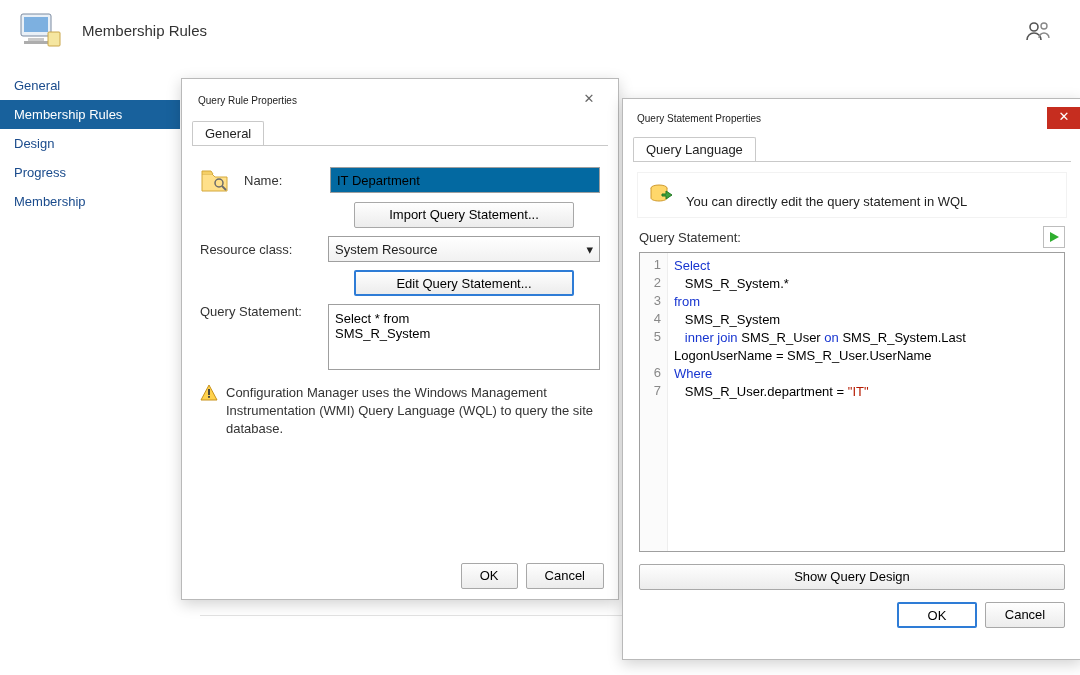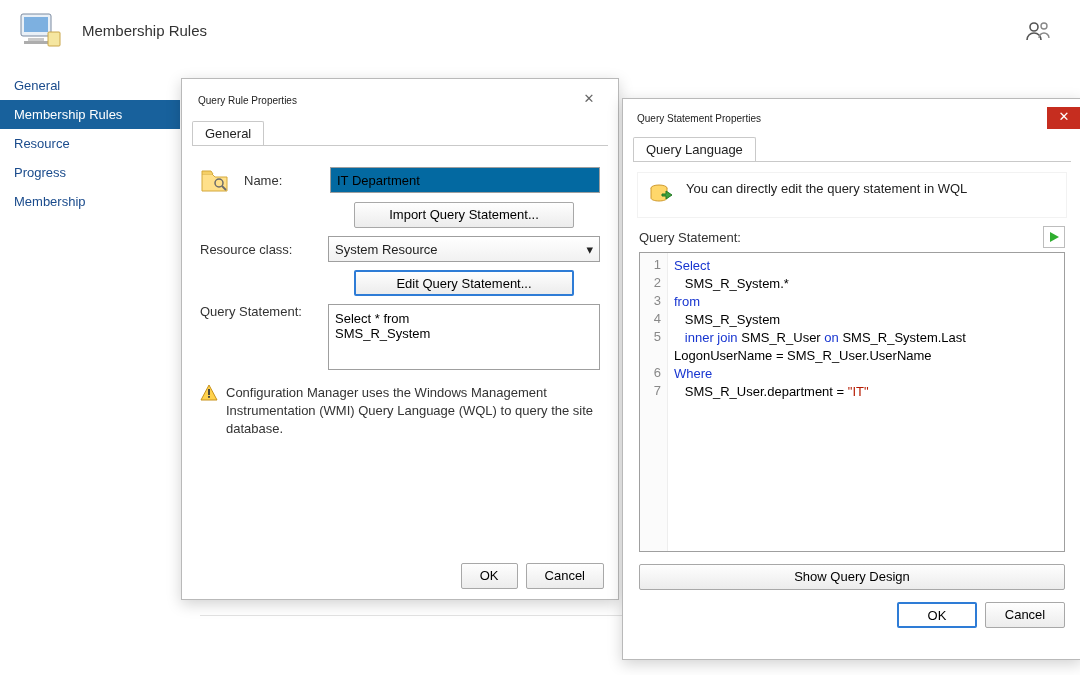--- a/index.html
+++ b/index.html
@@ -43,21 +43,21 @@
   .row .lbl { width: 128px; color: #333; }
   .row .control { flex: 1; }
   .note-row { display: flex; gap: 8px; margin-top: 14px; color: #333; line-height: 1.4; }
 
   
   .widebtn { width: 220px; margin: 0 auto; display: block; }
   .widebtn.focus { border: 2px solid #2e7cd6; }
 
   
   .dlg-stmt { top: 98px; left: 622px; width: 460px; height: 562px; }
-  .info-bar { display: flex; gap: 10px; align-items: flex-start; margin: 10px 14px 6px 14px; border: 1px solid #f2f2f2; padding: 8px 10px; }
+  .info-bar { display: flex; gap: 10px; align-items: flex-end; margin: 10px 14px 6px 14px; border: 1px solid #f2f2f2; padding: 8px 10px; }
   .stmt-label { margin: 8px 16px 4px 16px; color: #333; display: flex; justify-content: space-between; align-items: center; }
   .play { width: 22px; height: 22px; border: 1px solid #bdbdbd; display: flex; align-items: center; justify-content: center; }
 
   .editor { margin: 2px 16px 0 16px; border: 1px solid #9f9f9f; height: 300px; overflow: hidden; font-family: Consolas, 'Courier New', monospace; font-size: 13px; display: flex; }
   .gutter { width: 28px; text-align: right; padding: 4px 6px 0 0; color: #888; border-right: 1px solid #eee; background: #fbfbfb; }
   .code { flex: 1; padding: 4px 6px 0 6px; white-space: pre; color: #000; line-height: 18px; }
   .gutter div, .code .ln { height: 18px; }
   .kw { color: #1735d0; }
   .str { color: #b51a00; }
 
@@ -93,21 +93,21 @@
     <path d="M1 20c0-4 3-7 7-7s7 3 7 7" fill="none" stroke="#555" stroke-width="1.6"></path>
     <circle cx="18" cy="6" r="3" fill="none" stroke="#888" stroke-width="1.4"></circle>
     <path d="M13 18c0-3 2.5-5 5-5s5 2 5 5" fill="none" stroke="#888" stroke-width="1.4"></path>
   </svg>
 </div>
 
 <div class="page-body">
   <div class="side-nav">
     <div class="item">General</div>
     <div class="item active">Membership Rules</div>
-    <div class="item">Resource</div>
+    <div class="item">Design</div>
     <div class="item">Progress</div>
     <div class="item">Membership</div>
   </div>
   <div class="main-area"></div>
 </div>
 
 <div class="bottom-remnant">
   <svg class="users-icon" viewBox="0 0 26 22">
     <circle cx="8" cy="7" r="4" fill="none" stroke="#555" stroke-width="1.6"></circle>
     <path d="M1 20c0-4 3-7 7-7s7 3 7 7" fill="none" stroke="#555" stroke-width="1.6"></path>

